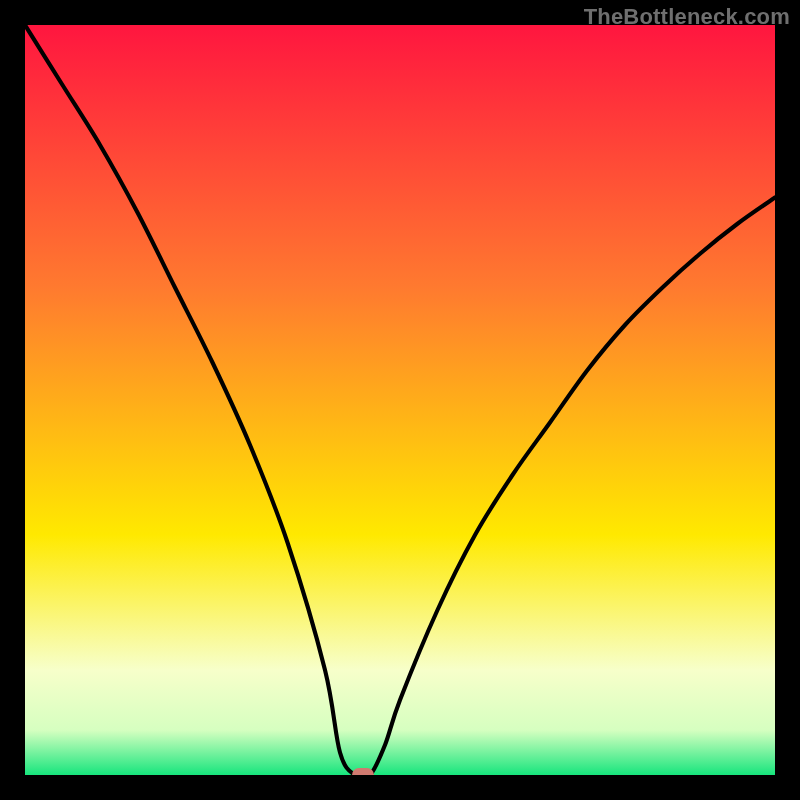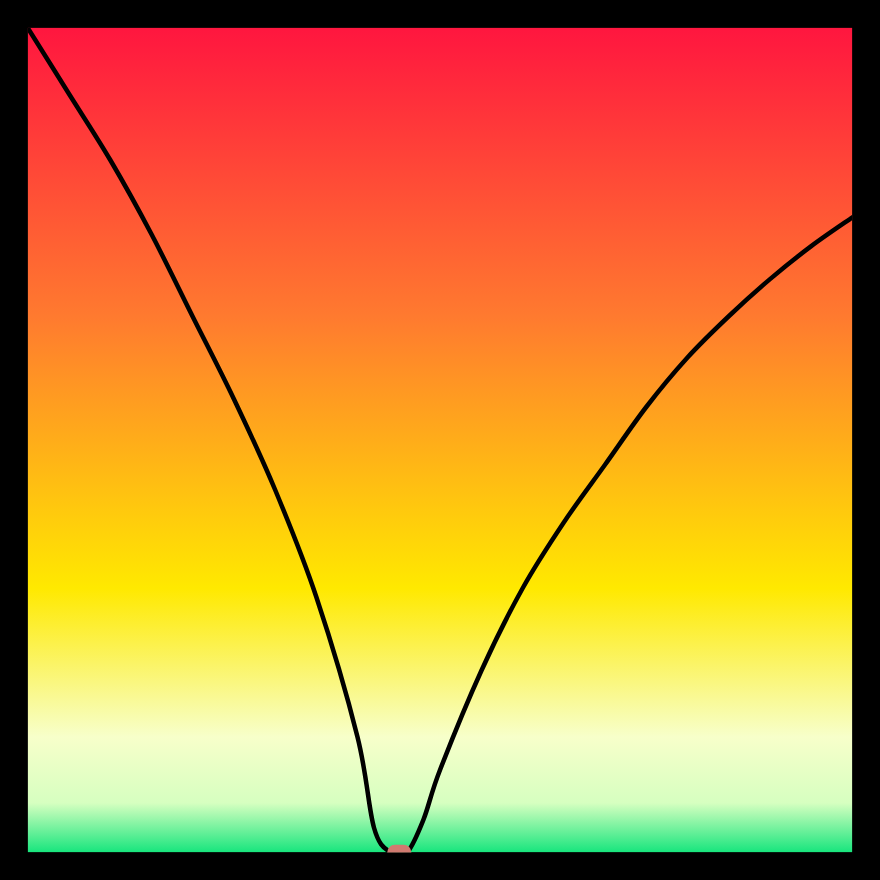--- a/index.html
+++ b/index.html
@@ -50,20 +50,21 @@
     border-radius: 7px;
     background: #d07a70;
     transform: translate(-50%, -50%);
     z-index: 5;
   }
 </style>
 </head>
 <body>
 
 <div class="frame">
+  <div class="watermark">TheBottleneck.com</div>
   <div class="plot-area">
     <svg class="bg" viewBox="0 0 100 100" preserveAspectRatio="none">
       <defs>
         <linearGradient id="g" x1="0" y1="0" x2="0" y2="1">
             <stop offset="0%" stop-color="#ff163f"></stop>
             <stop offset="35%" stop-color="#ff7a2f"></stop>
             <stop offset="68%" stop-color="#ffe900"></stop>
             <stop offset="86%" stop-color="#f7ffca"></stop>
             <stop offset="94%" stop-color="#d6ffc0"></stop>
             <stop offset="100%" stop-color="#17e57d"></stop>

